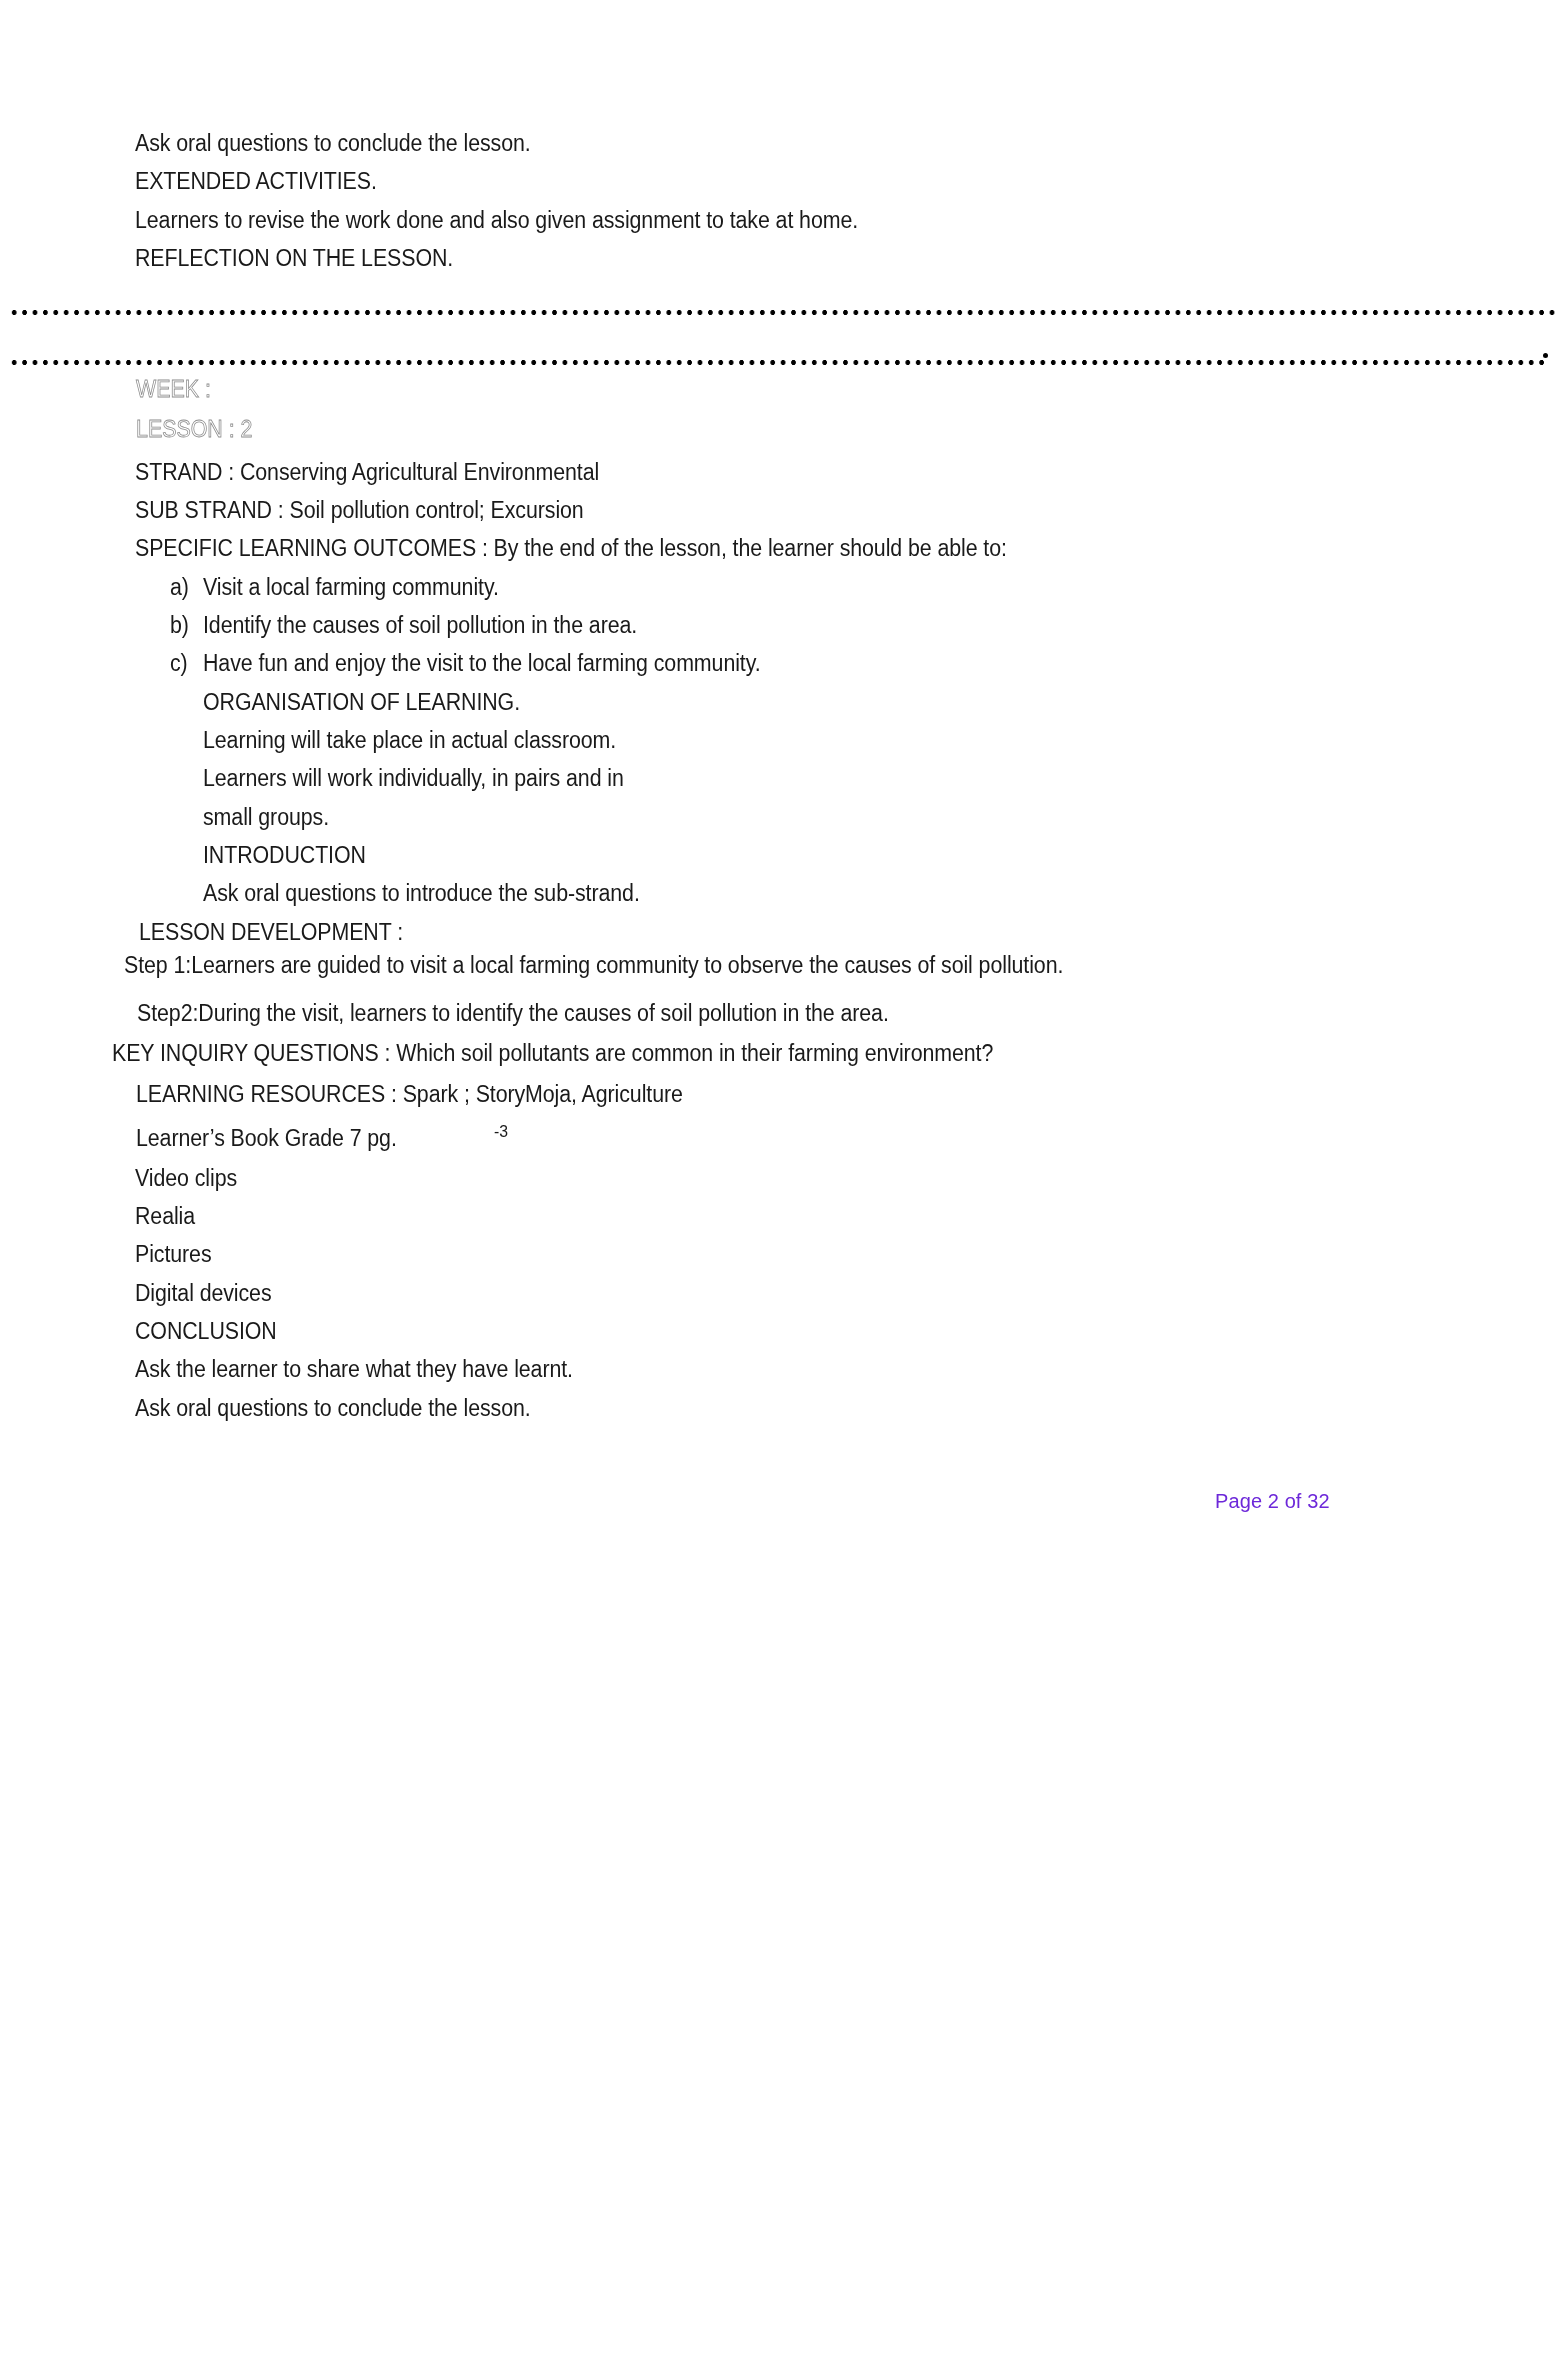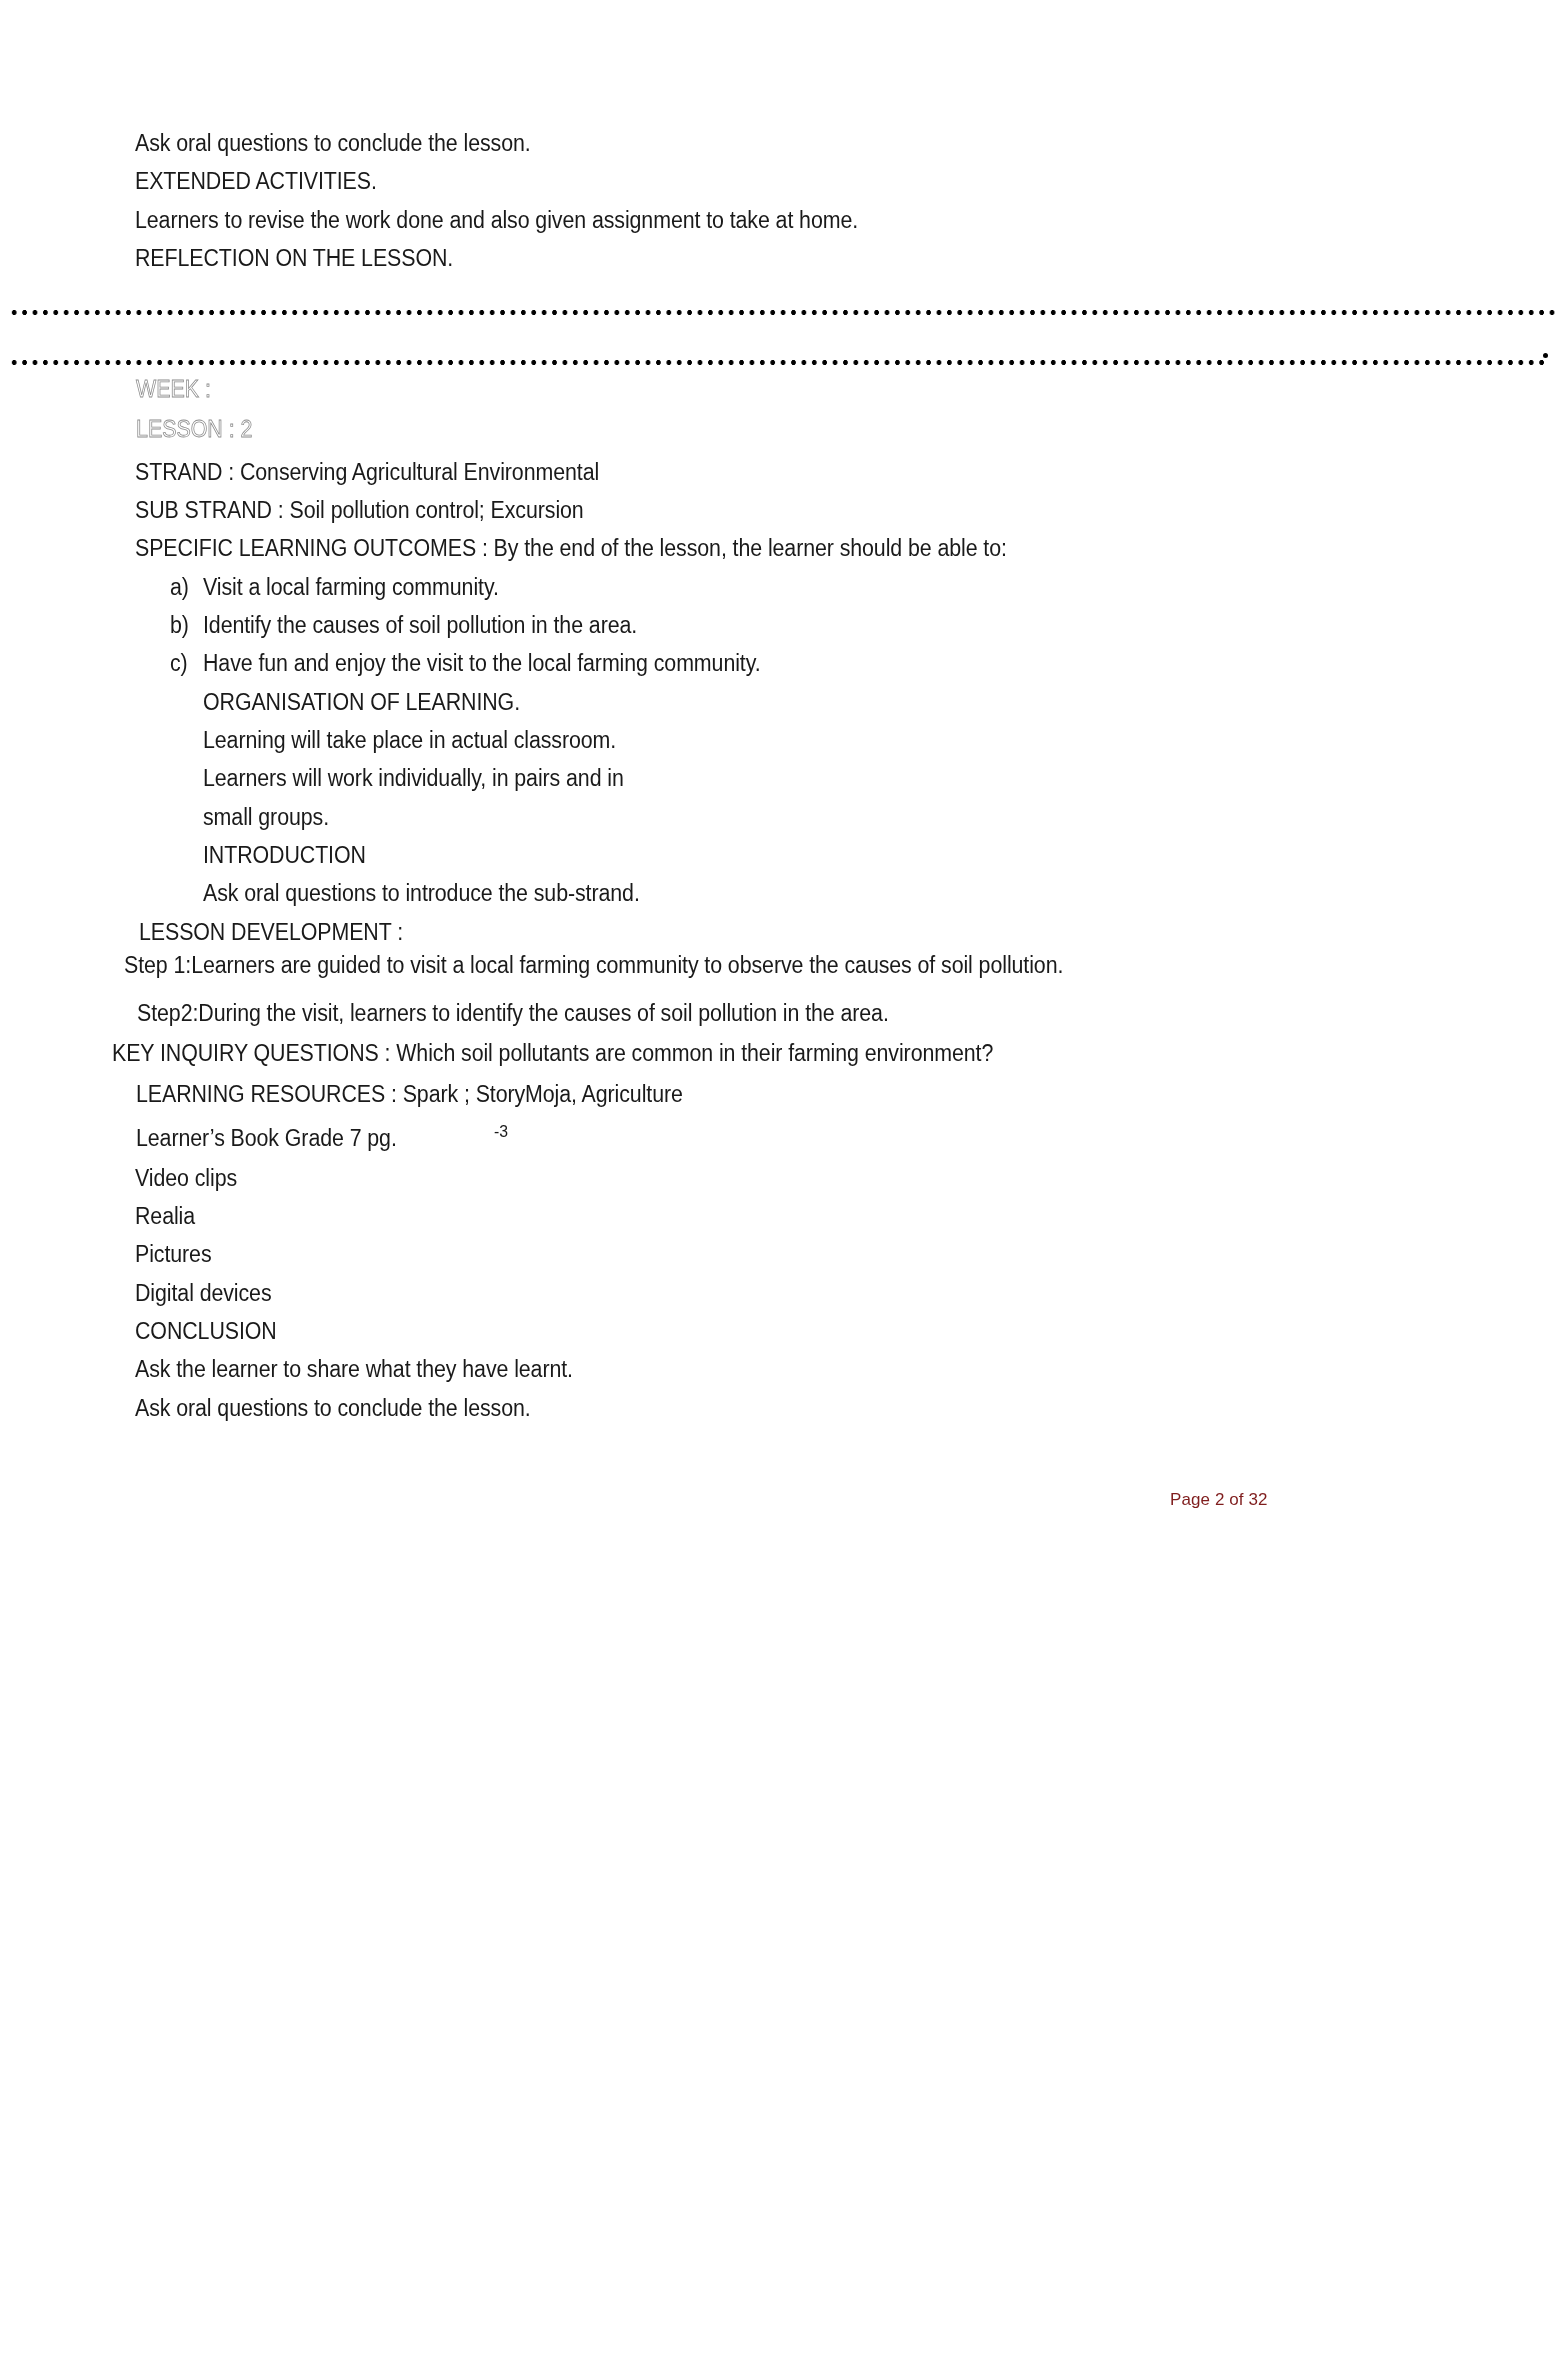--- a/index.html
+++ b/index.html
@@ -76,24 +76,25 @@
     line-height: 1.0;
     color: #1a1a1a;
     transform: scaleX(0.93);
     transform-origin: left center;
   }
 
   
   .pagenum {
     position: absolute;
     white-space: pre;
-    font-size: 17px;
+    font-size: 20px;
     line-height: 1.0;
-    color: #7f1d1d;
+    color: #6d28d9;
     letter-spacing: 0.1px;
+    margin-left: 45px;
   }
 
   
 </style>
 </head>
 <body>
 
 <div class="page">
 
   <div class="line" style="left:135px; top:132px;">Ask oral questions to conclude the lesson.</div>

